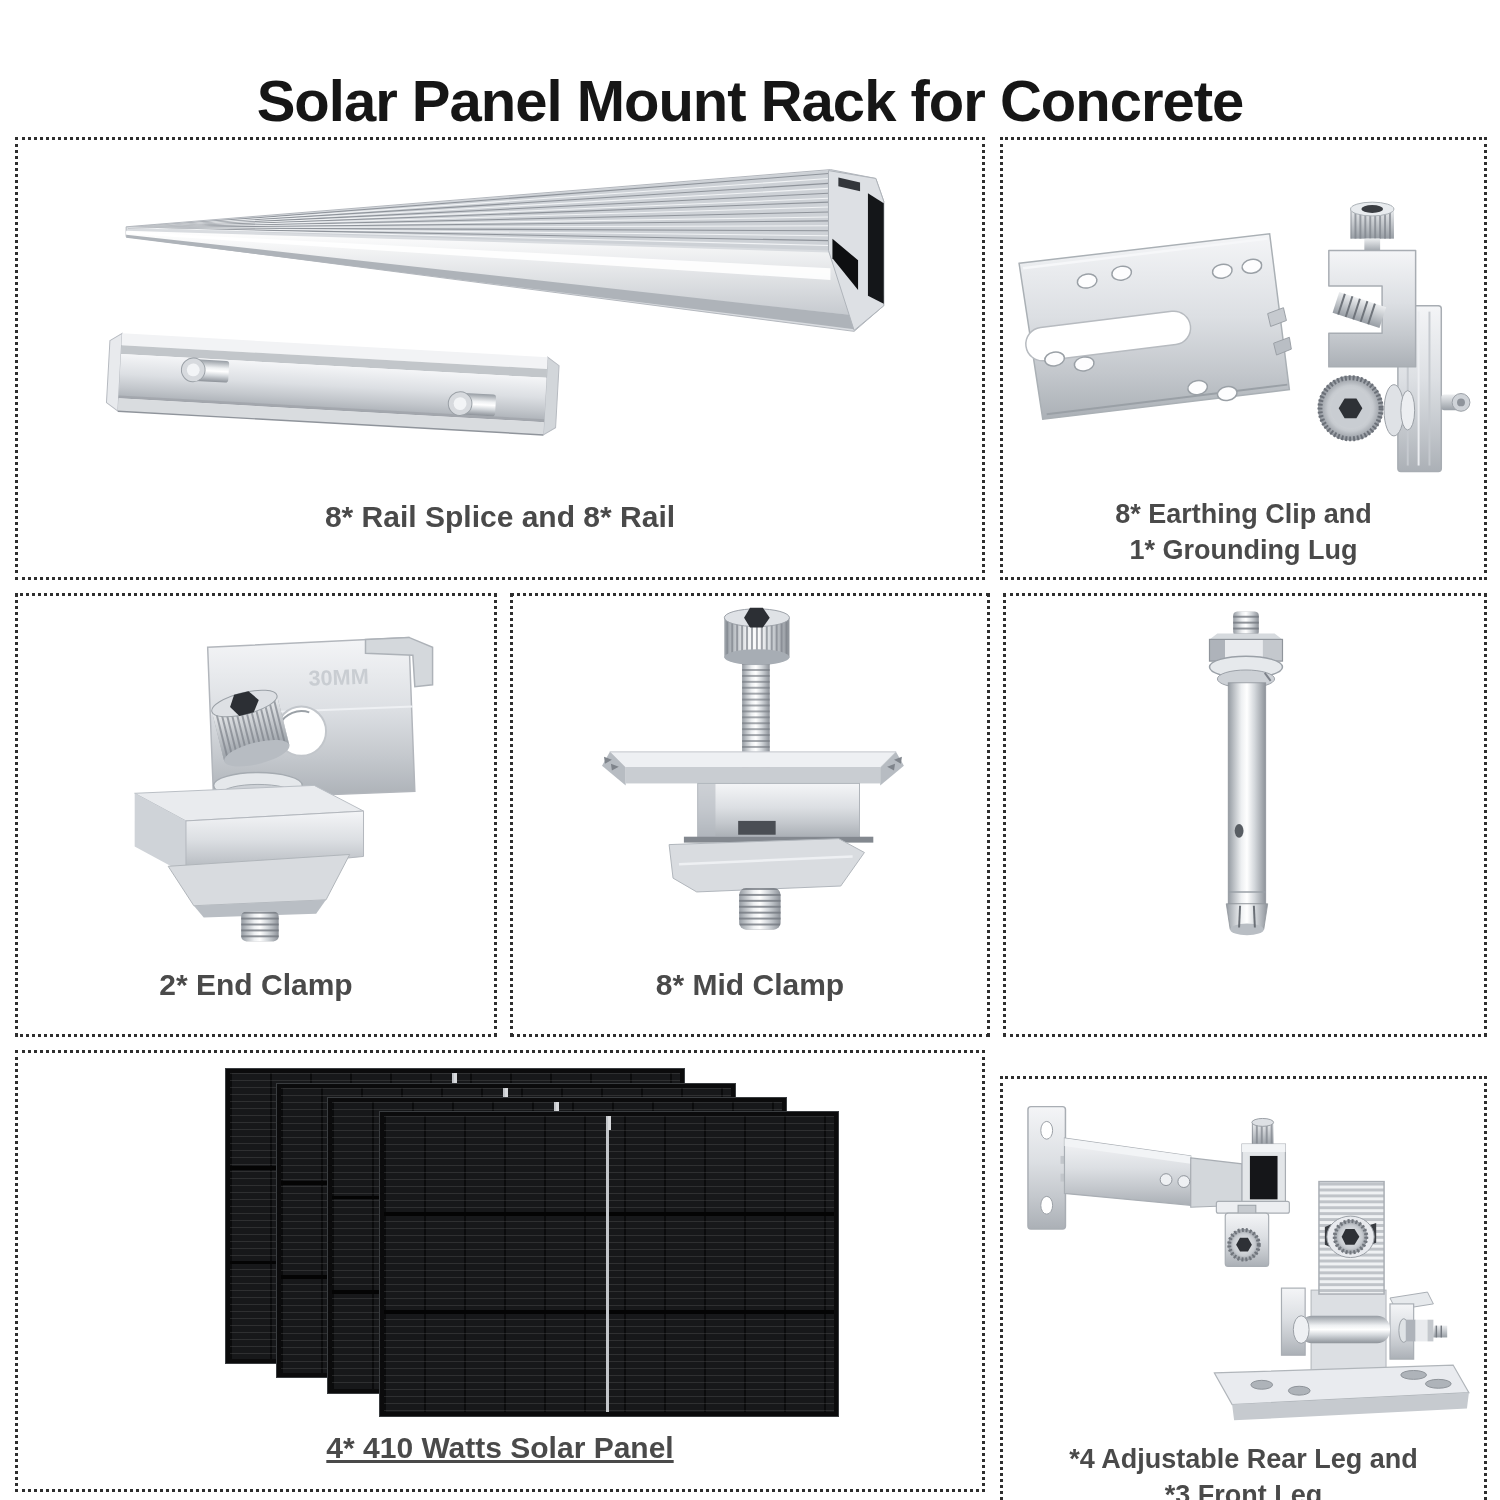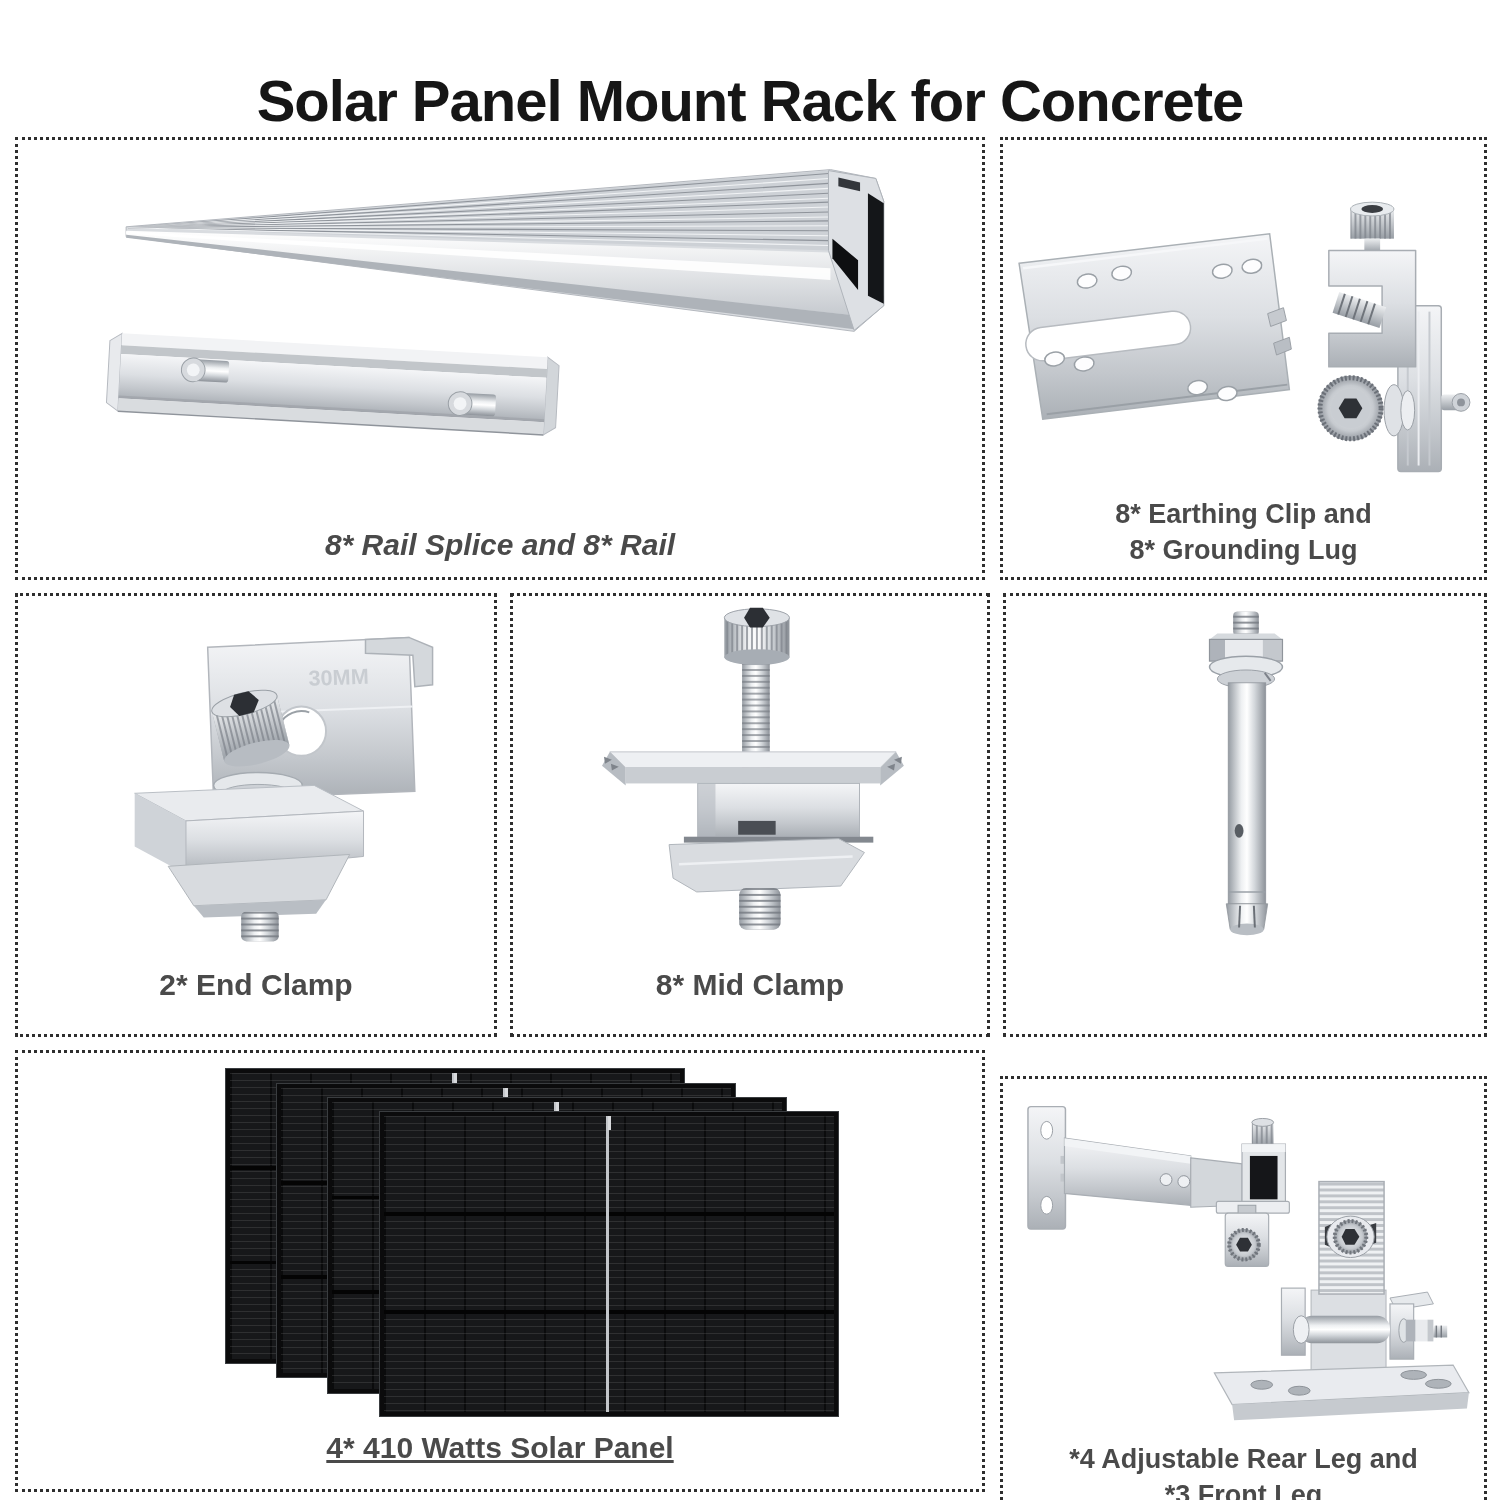--- a/index.html
+++ b/index.html
@@ -12,21 +12,21 @@
   #box-earthing      {left:1000px;top:137px;  width:487px; height:443px;}
   #box-end-clamp     {left:15px;  top:593px;  width:482px; height:444px;}
   #box-mid-clamp     {left:510px; top:593px;  width:480px; height:444px;}
   #box-expansion     {left:1003px;top:593px;  width:484px; height:444px;}
   #box-solar         {left:15px;  top:1050px; width:970px; height:442px;}
   #box-legs          {left:1000px;top:1076px; width:487px; height:442px;}
   .art{position:absolute;left:0;top:0;width:100%;height:100%;}
   .caption{position:absolute;left:0;width:100%;text-align:center;font-weight:bold;color:#4a4a4a;}
   .cap-1line{font-size:30px;}
   .cap-2line{font-size:27px;line-height:36px;text-align:center;}
-  #box-rail .caption{top:388px;font-style:italic;}
+  #box-rail .caption{top:360px;}
   #box-earthing .caption{top:356px;}
   #box-end-clamp .caption,#box-mid-clamp .caption,#box-expansion .caption{top:372px;}
   #box-solar .caption{top:378px;text-decoration:underline;}
   #box-legs .caption{top:362px;}
   
   .sp{position:absolute;box-sizing:border-box;background-color:#17181a;border:4px solid #0b0b0c;
       outline:1px solid #3a3d40;
       background-image:
         linear-gradient(90deg, transparent 0 49.3%, #c3c6ca 49.3% 50.1%, transparent 50.1% 100%),
         linear-gradient(180deg, transparent 0 32.6%, #040404 32.6% 33.9%, transparent 33.9% 65.6%, #040404 65.6% 66.9%, transparent 66.9% 100%),
@@ -197,21 +197,21 @@
           <circle cx="0" cy="0" r="20" fill="#c9cdd2"></circle>
           <polygon points="12,0 6,10 -6,10 -12,0 -6,-10 6,-10" fill="#2e3136"></polygon>
         </g>
         <rect x="444" y="258" width="20" height="16" rx="3" fill="url(#gSteelV)"></rect>
         <circle cx="464" cy="266" r="9" fill="#cfd3d8" stroke="#9aa0a6"></circle>
         <circle cx="464" cy="266" r="4" fill="#8f949b"></circle>
       </g>
     </svg>
     <div class="caption cap-2line">
       <div>8* Earthing Clip and</div>
-      <div>8* Grounding Lug</div>
+      <div>1* Grounding Lug</div>
     </div>
   </section>
 
   <section class="box" id="box-end-clamp">
     <svg class="art" viewBox="0 0 482 444">
       <g>
         <polygon points="192,52 396,42 402,198 198,206" fill="url(#gMetalV)" stroke="#b2b6bc" stroke-width="1.5"></polygon>
         <polygon points="352,44 396,42 420,52 420,90 402,92 400,60 352,58" fill="#d4d8dc" stroke="#adb2b8" stroke-width="1.5"></polygon>
         <line x1="196" y1="120" x2="400" y2="112" stroke="#eef0f3" stroke-width="2"></line>
         <text x="325" y="90" font-size="22" font-weight="bold" fill="#c9cdd2" text-anchor="middle" transform="rotate(-2 325 90)">30MM</text>

